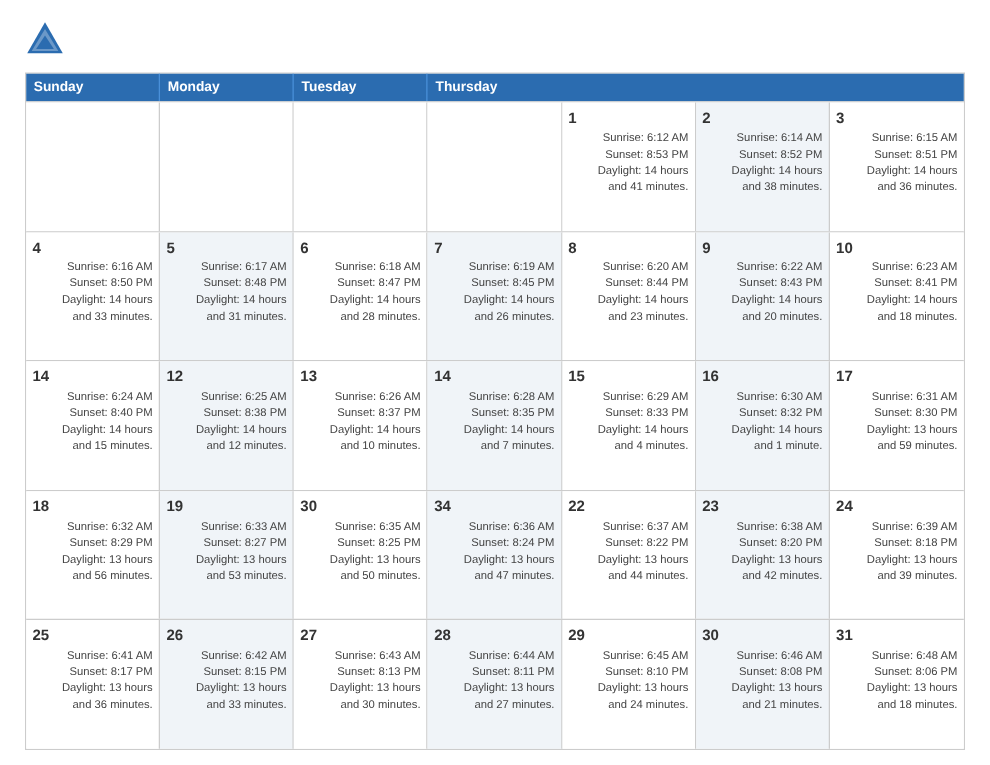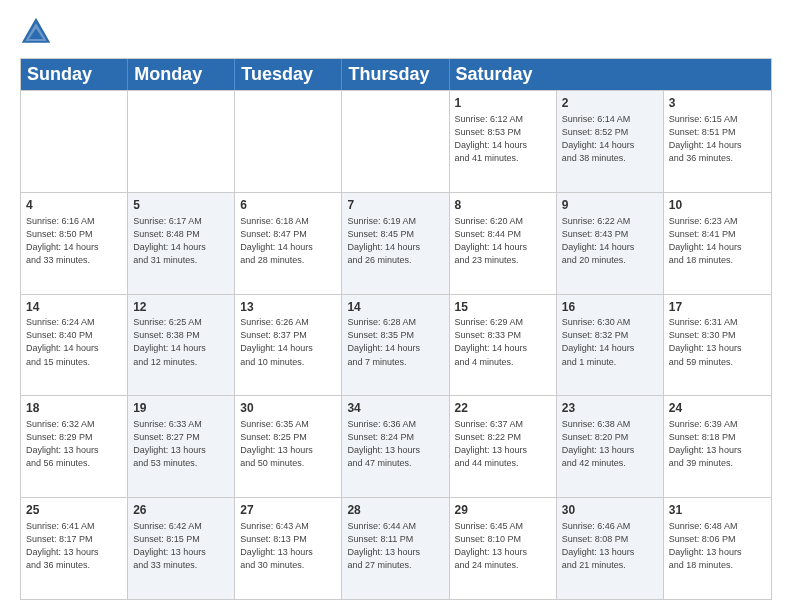--- a/index.html
+++ b/index.html
@@ -66,21 +66,21 @@
       flex-direction: column;
       border: 1px solid #ccc;
     }
     .cal-header {
       display: grid;
       grid-template-columns: repeat(7, 1fr);
       background: #2b6cb0;
     }
     .cal-header-cell {
       color: #fff;
-      font-size: 18px;
+      font-size: 11px;
       font-weight: bold;
       padding: 5px 6px;
       border-right: 1px solid #4a90d9;
       text-align: left;
     }
     .cal-header-cell:last-child { border-right: none; }
     .cal-body {
       flex: 1;
       display: flex;
       flex-direction: column;
@@ -107,20 +107,21 @@
       font-size: 12px;
       font-weight: bold;
       color: #333;
       display: block;
       margin-bottom: 1px;
     }
     .cell-info {
       font-size: 9px;
       color: #444;
       line-height: 1.45;
+      text-align: right;
     }
   </style>
 </head>
 <body>
 
 <div class="page">
   <div class="header">
     <div class="logo">
       <svg class="logo-icon" viewBox="0 0 36 36">
         <polygon points="18,2 34,30 2,30" fill="#2b6cb0"></polygon>
@@ -137,21 +138,20 @@
       <div class="location-title"></div>
     </div>
   </div>
 
   <div class="calendar">
     <div class="cal-header">
     <div class="cal-header-cell">Sunday</div>
         <div class="cal-header-cell">Monday</div>
         <div class="cal-header-cell">Tuesday</div>
         <div class="cal-header-cell">Thursday</div>
-        <div class="cal-header-cell">Saturday</div>
       </div>
     <div class="cal-body">
     <div class="cal-row">
           <div class="cal-cell empty"></div>
           <div class="cal-cell empty"></div>
           <div class="cal-cell empty"></div>
           <div class="cal-cell empty"></div>
           <div class="cal-cell">
             <span class="day-num">1</span>
             <div class="cell-info">Sunrise: 6:12 AM<br>Sunset: 8:53 PM<br>Daylight: 14 hours<br>and 41 minutes.</div>

